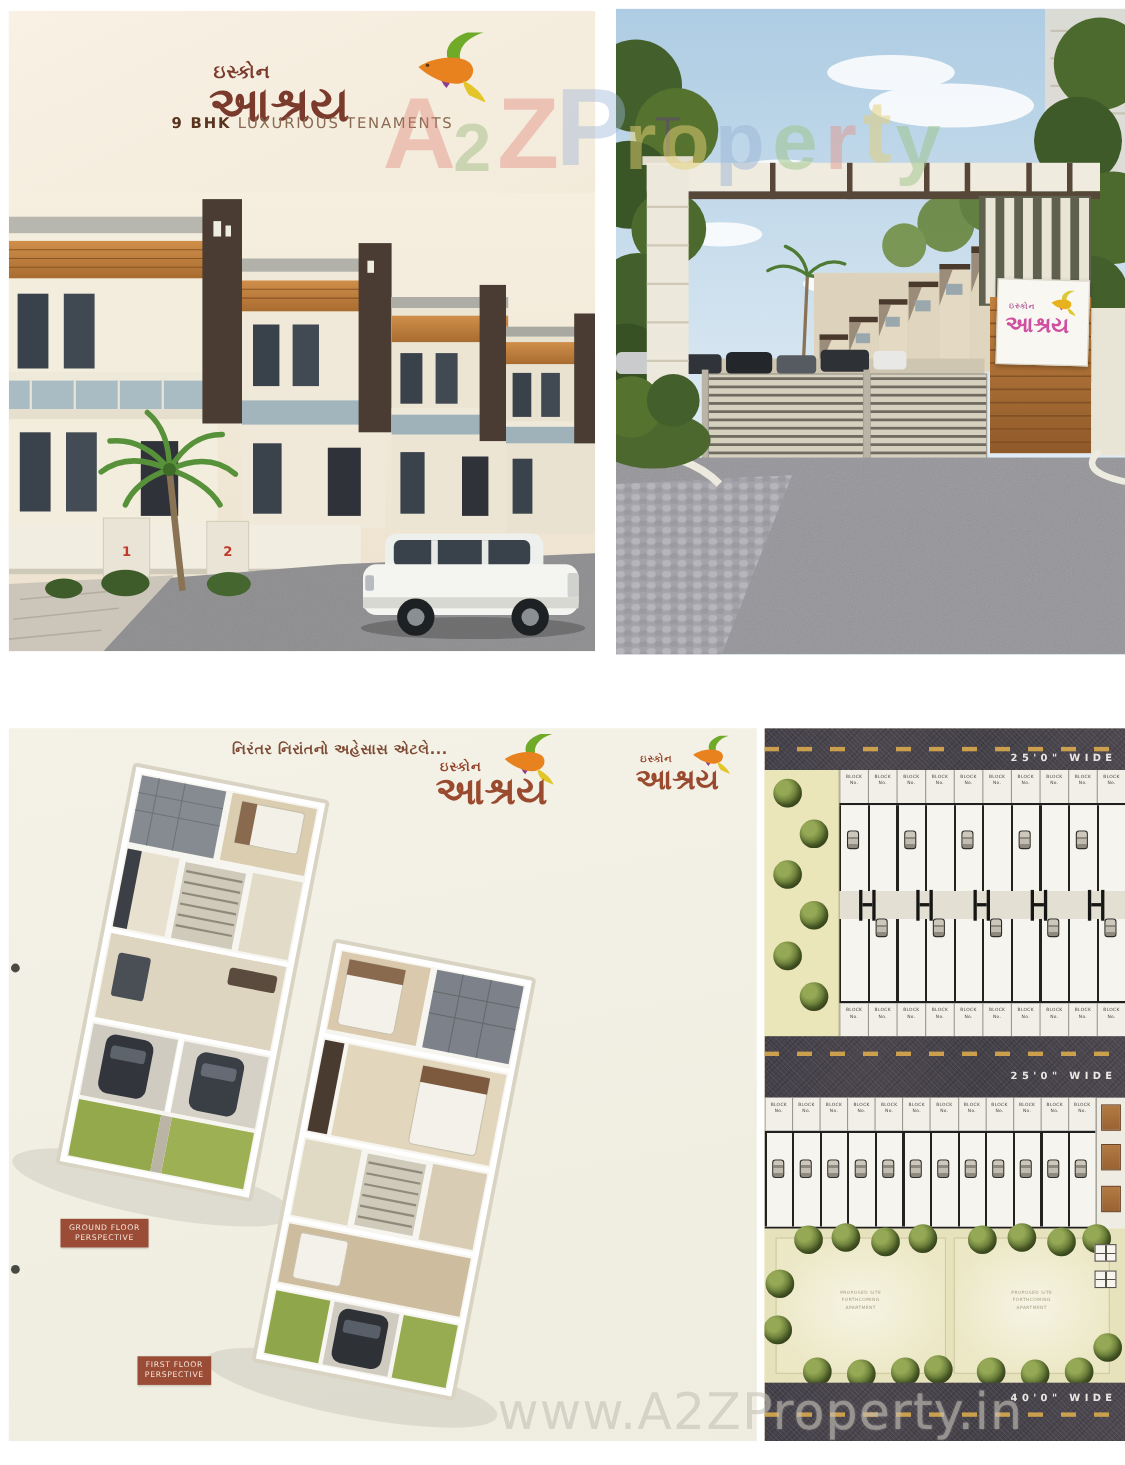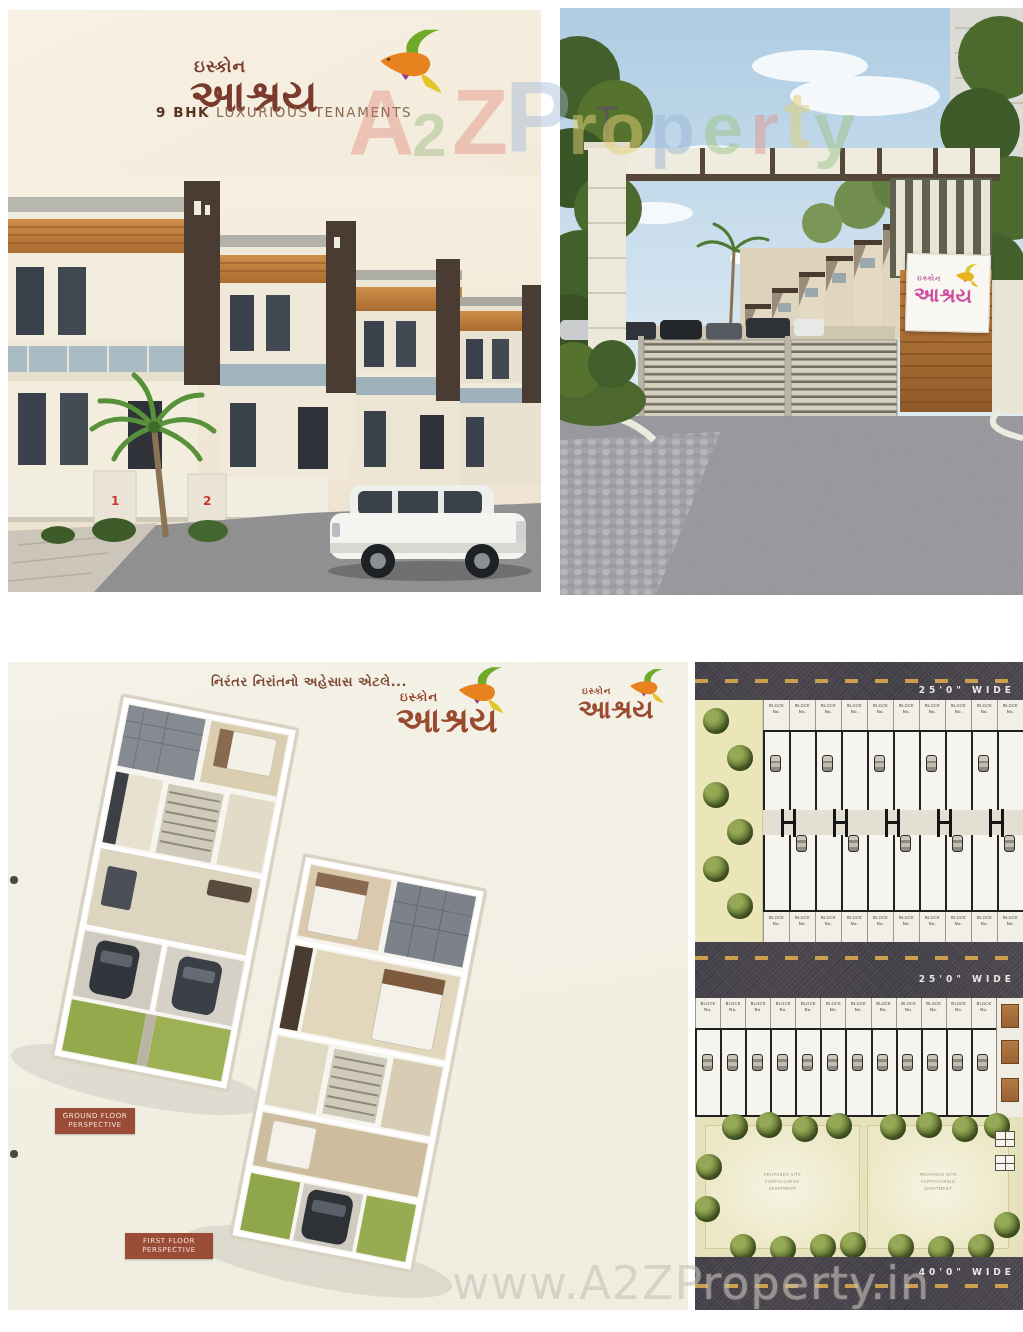--- a/index.html
+++ b/index.html
@@ -34,21 +34,21 @@
   .logo-sp{left:560px;top:8px;width:120px;height:62px;}
   .logo-sp .l-top{left:14px;top:16px;font-size:9px;color:#94442a;}
   .logo-sp .l-main{left:10px;top:26px;font-size:26px;color:#9a4a2e;}
   .logo-sp svg{left:48px;top:-2px;width:66px;height:36px;}
 
   .fp-tagline{position:absolute;left:178px;top:12px;font-size:13px;font-weight:bold;color:#7d4a33;letter-spacing:.5px;padding-left:25px;}
 
   .fp-label{position:absolute;background:#9a4c36;color:#f3e2d6;text-align:center;
             font-size:7px;line-height:1.3;letter-spacing:.6px;padding:4px 3px;box-shadow:0 1px 2px rgba(0,0,0,.25);}
   .fp-label-ground{left:47px;top:446px;width:80px;}
-  .fp-label-first{left:117px;top:571px;width:88px;}
+  .fp-label-first{left:117px;top:571px;width:67px;}
 
   .binder-dot{position:absolute;width:8px;height:8px;border-radius:50%;background:#2b2b28;opacity:.85;}
 
   
   .sp-road{position:absolute;left:0;width:100%;
      background:linear-gradient(90deg,#45414a,#4c474e 30%,#454149 60%,#4e4950);}
   .sp-road::before{content:"";position:absolute;inset:0;
      background:repeating-linear-gradient(45deg,rgba(255,255,255,.05) 0 1px,transparent 1px 3px),
                 repeating-linear-gradient(-45deg,rgba(0,0,0,.12) 0 1px,transparent 1px 4px);}
   .sp-dash{position:absolute;left:0;width:100%;height:4px;

